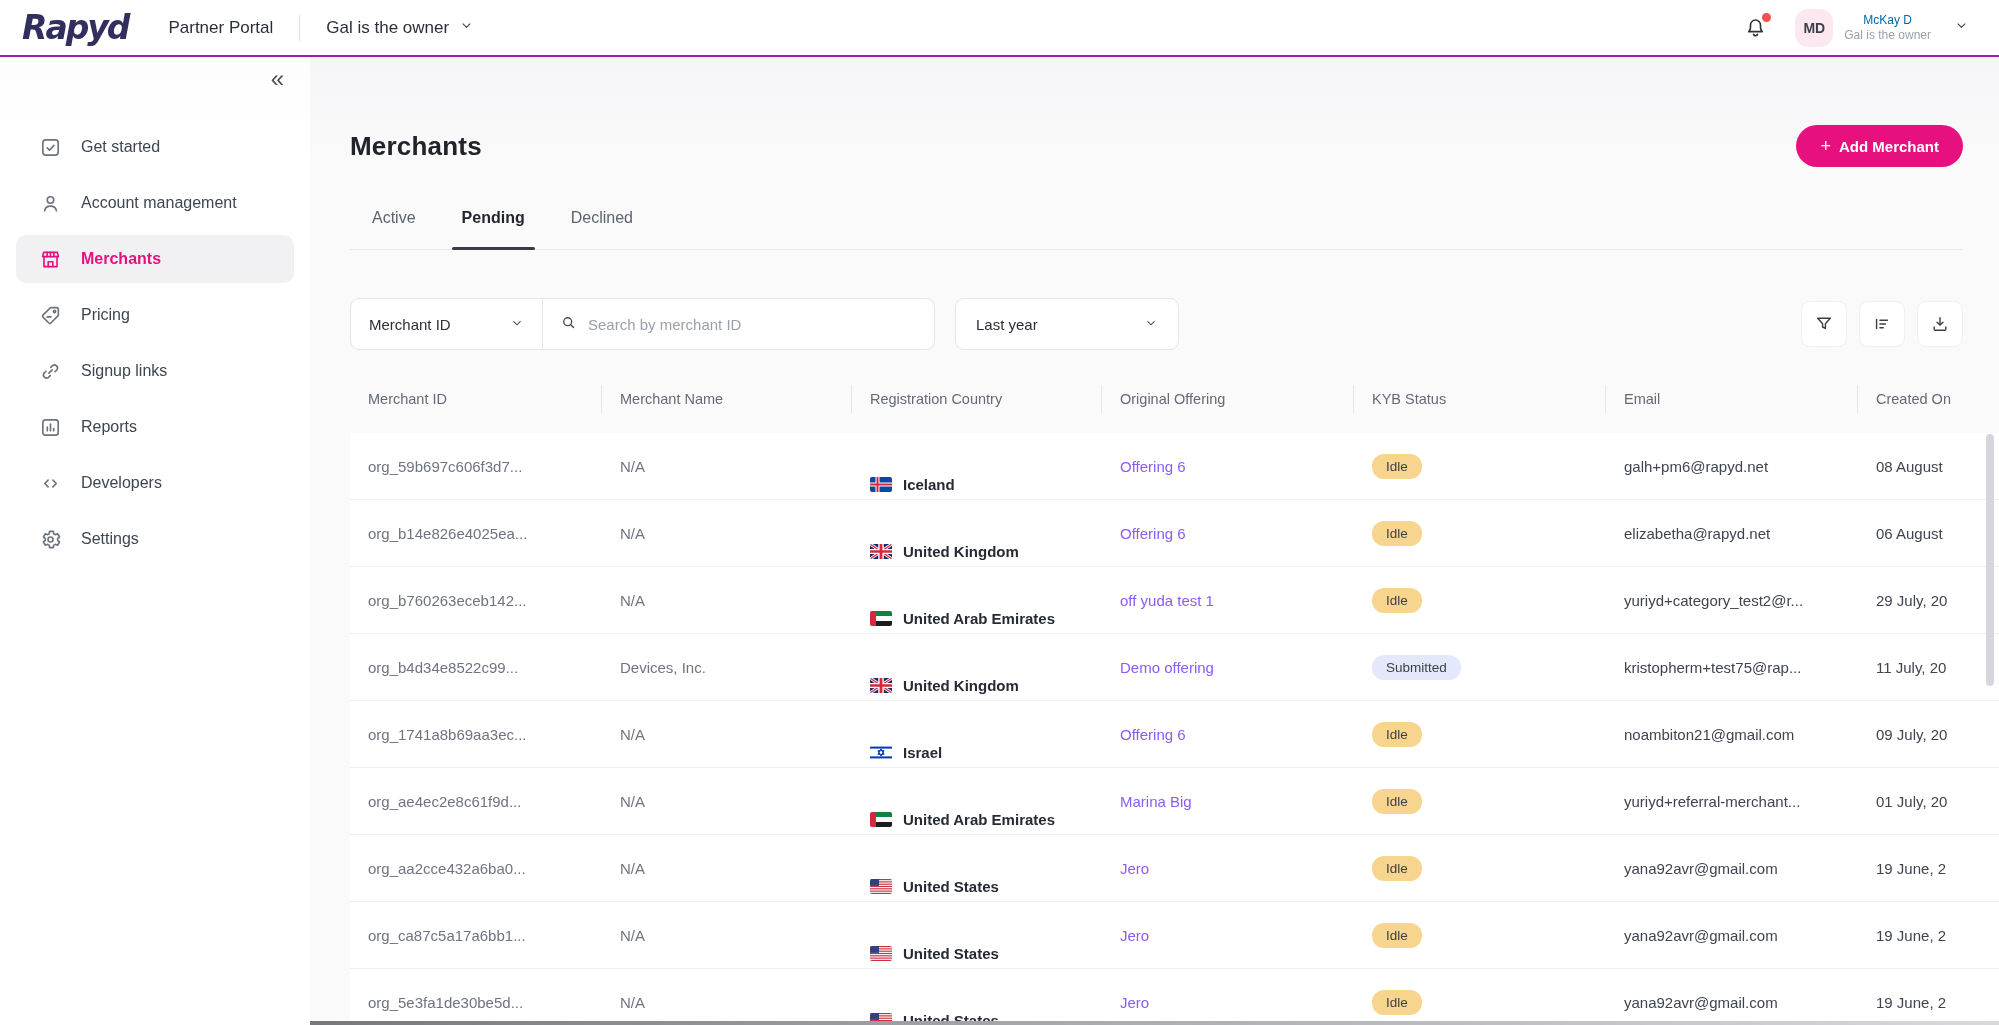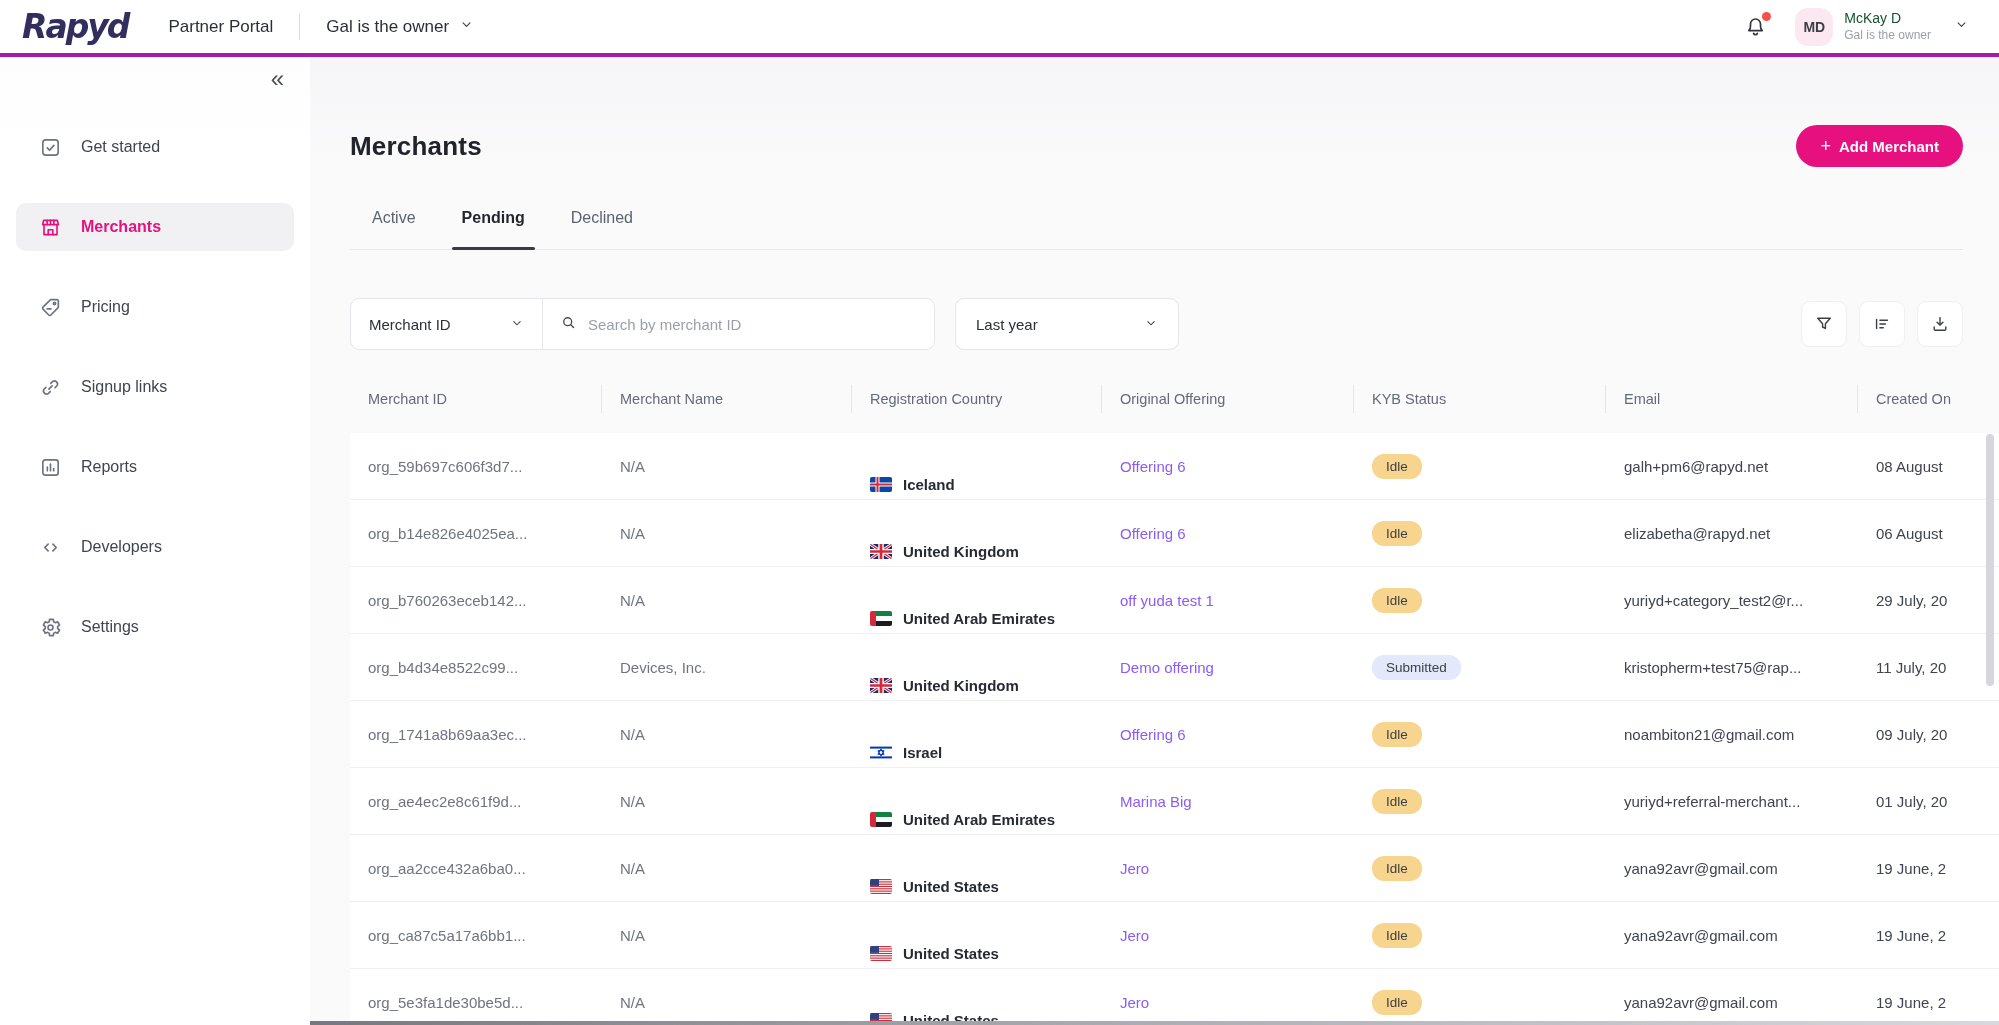--- a/index.html
+++ b/index.html
@@ -3,41 +3,41 @@
 <meta charset="utf-8">
 <style>
   * { margin:0; padding:0; box-sizing:border-box; }
   html,body { width:1999px; height:1025px; overflow:hidden; }
   body { font-family:"Liberation Sans", sans-serif; background:#fafafb; color:#23262e; }
   .screen { position:relative; width:1999px; height:1025px; overflow:hidden; background:#fafafb; }
 
   
   .topbar { position:absolute; left:0; top:0; width:100%; height:57px; background:#fff;
             display:flex; align-items:center; padding-left:22px; z-index:5;
-            border-bottom:4px solid #a21caf; }
+            border-bottom:2px solid #a21caf; }
   .logo { font-family:"DejaVu Sans", sans-serif; font-weight:800; font-style:italic;
           font-size:33px; letter-spacing:-2px; color:#322F5E; padding-right:8px; }
   .portal-label { margin-left:32px; font-size:17px; color:#2b2f38; }
   .topbar-divider { width:1px; height:26px; background:#dcdce1; margin:0 26px; }
   .account-selector { display:flex; align-items:center; gap:10px; font-size:17px; color:#2b2f38; cursor:pointer; }
   .top-right { margin-left:auto; display:flex; align-items:center; gap:26px; padding-right:30px; }
   .bell-wrap { position:relative; width:26px; height:26px; }
   .user-chip { display:flex; align-items:center; gap:11px; cursor:pointer; }
   .avatar { width:38px; height:38px; border-radius:13px; background:#FBE8F0; color:#3c3f49;
             font-size:14px; font-weight:600; display:grid; place-items:center; }
   .user-meta { display:flex; flex-direction:column; line-height:1.25; }
-  .user-name { font-size:14px; color:#14532d; }
+  .user-name { font-size:12px; color:#0369a1;text-align:center; }
   .user-sub { font-size:12px; color:#9aa0aa; }
   .chev { flex:0 0 auto; }
 
   
   .sidebar { position:absolute; left:0; top:57px; bottom:0; width:310px; background:#fff; z-index:4;
              background:linear-gradient(180deg,#fdfdfd 0%,#ffffff 90px); }
   .collapse-btn { position:absolute; top:10px; right:26px; font-size:24px; color:#4a4f58; cursor:pointer; line-height:1; }
-  .side-nav { display:flex; flex-direction:column; gap:32px; padding:66px 16px 0 16px; }
+  .side-nav { display:flex; flex-direction:column; gap:8px; padding:66px 16px 0 16px; }
   .side-item { height:48px; display:flex; align-items:center; gap:19px; padding-left:22px;
                border-radius:10px; font-size:16px; color:#3f4550; cursor:pointer; }
   .side-item .icon { width:24px; height:24px; display:grid; place-items:center; }
   .side-item.active { background:#f1f1f4; }
   .side-item.active .label { color:#E6117E; font-weight:700; }
 
   
   .content { position:absolute; left:310px; top:57px; width:1689px; bottom:0;
              background:linear-gradient(180deg,#f6f6f8 0%, #fafafb 110px); padding-left:40px; }
   .title-row { display:flex; justify-content:space-between; align-items:center; padding-top:68px; width:1613px; }
@@ -144,20 +144,29 @@
     <nav class="side-nav" id="side-nav">
         <div class="side-item">
           <span class="icon">
             <svg width="23" height="23" viewBox="0 0 24 24" fill="none" stroke-width="1.7" stroke-linecap="round" stroke-linejoin="round" stroke="#6b7280">
               <rect x="4" y="4" width="16" height="16" rx="3"></rect>
               <path d="M8.6 12.4l2.4 2.4 4.6-5"></path>
             </svg>
           </span>
           <span class="label">Get started</span>
         </div>
+        <div class="side-item">
+          <span class="icon">
+            <svg width="23" height="23" viewBox="0 0 24 24" fill="none" stroke-width="1.7" stroke-linecap="round" stroke-linejoin="round" stroke="#6b7280">
+              <circle cx="12" cy="8.3" r="3.4"></circle>
+              <path d="M5.8 19.6c.6-3.1 3-4.9 6.2-4.9s5.6 1.8 6.2 4.9"></path>
+            </svg>
+          </span>
+          <span class="label">Account management</span>
+        </div>
         <div class="side-item active">
           <span class="icon">
             <svg width="23" height="23" viewBox="0 0 24 24" fill="none" stroke-width="1.7" stroke-linecap="round" stroke-linejoin="round" stroke="#E6117E">
               <path d="M4.8 4.5h14.4l1 4.5H3.8z"></path>
               <path d="M8.5 4.5V9M12 4.5V9M15.5 4.5V9"></path>
               <path d="M5.2 9v10.5h13.6V9"></path>
               <path d="M9.6 19.5v-5.2h4.8v5.2"></path>
             </svg>
           </span>
           <span class="label">Merchants</span>

